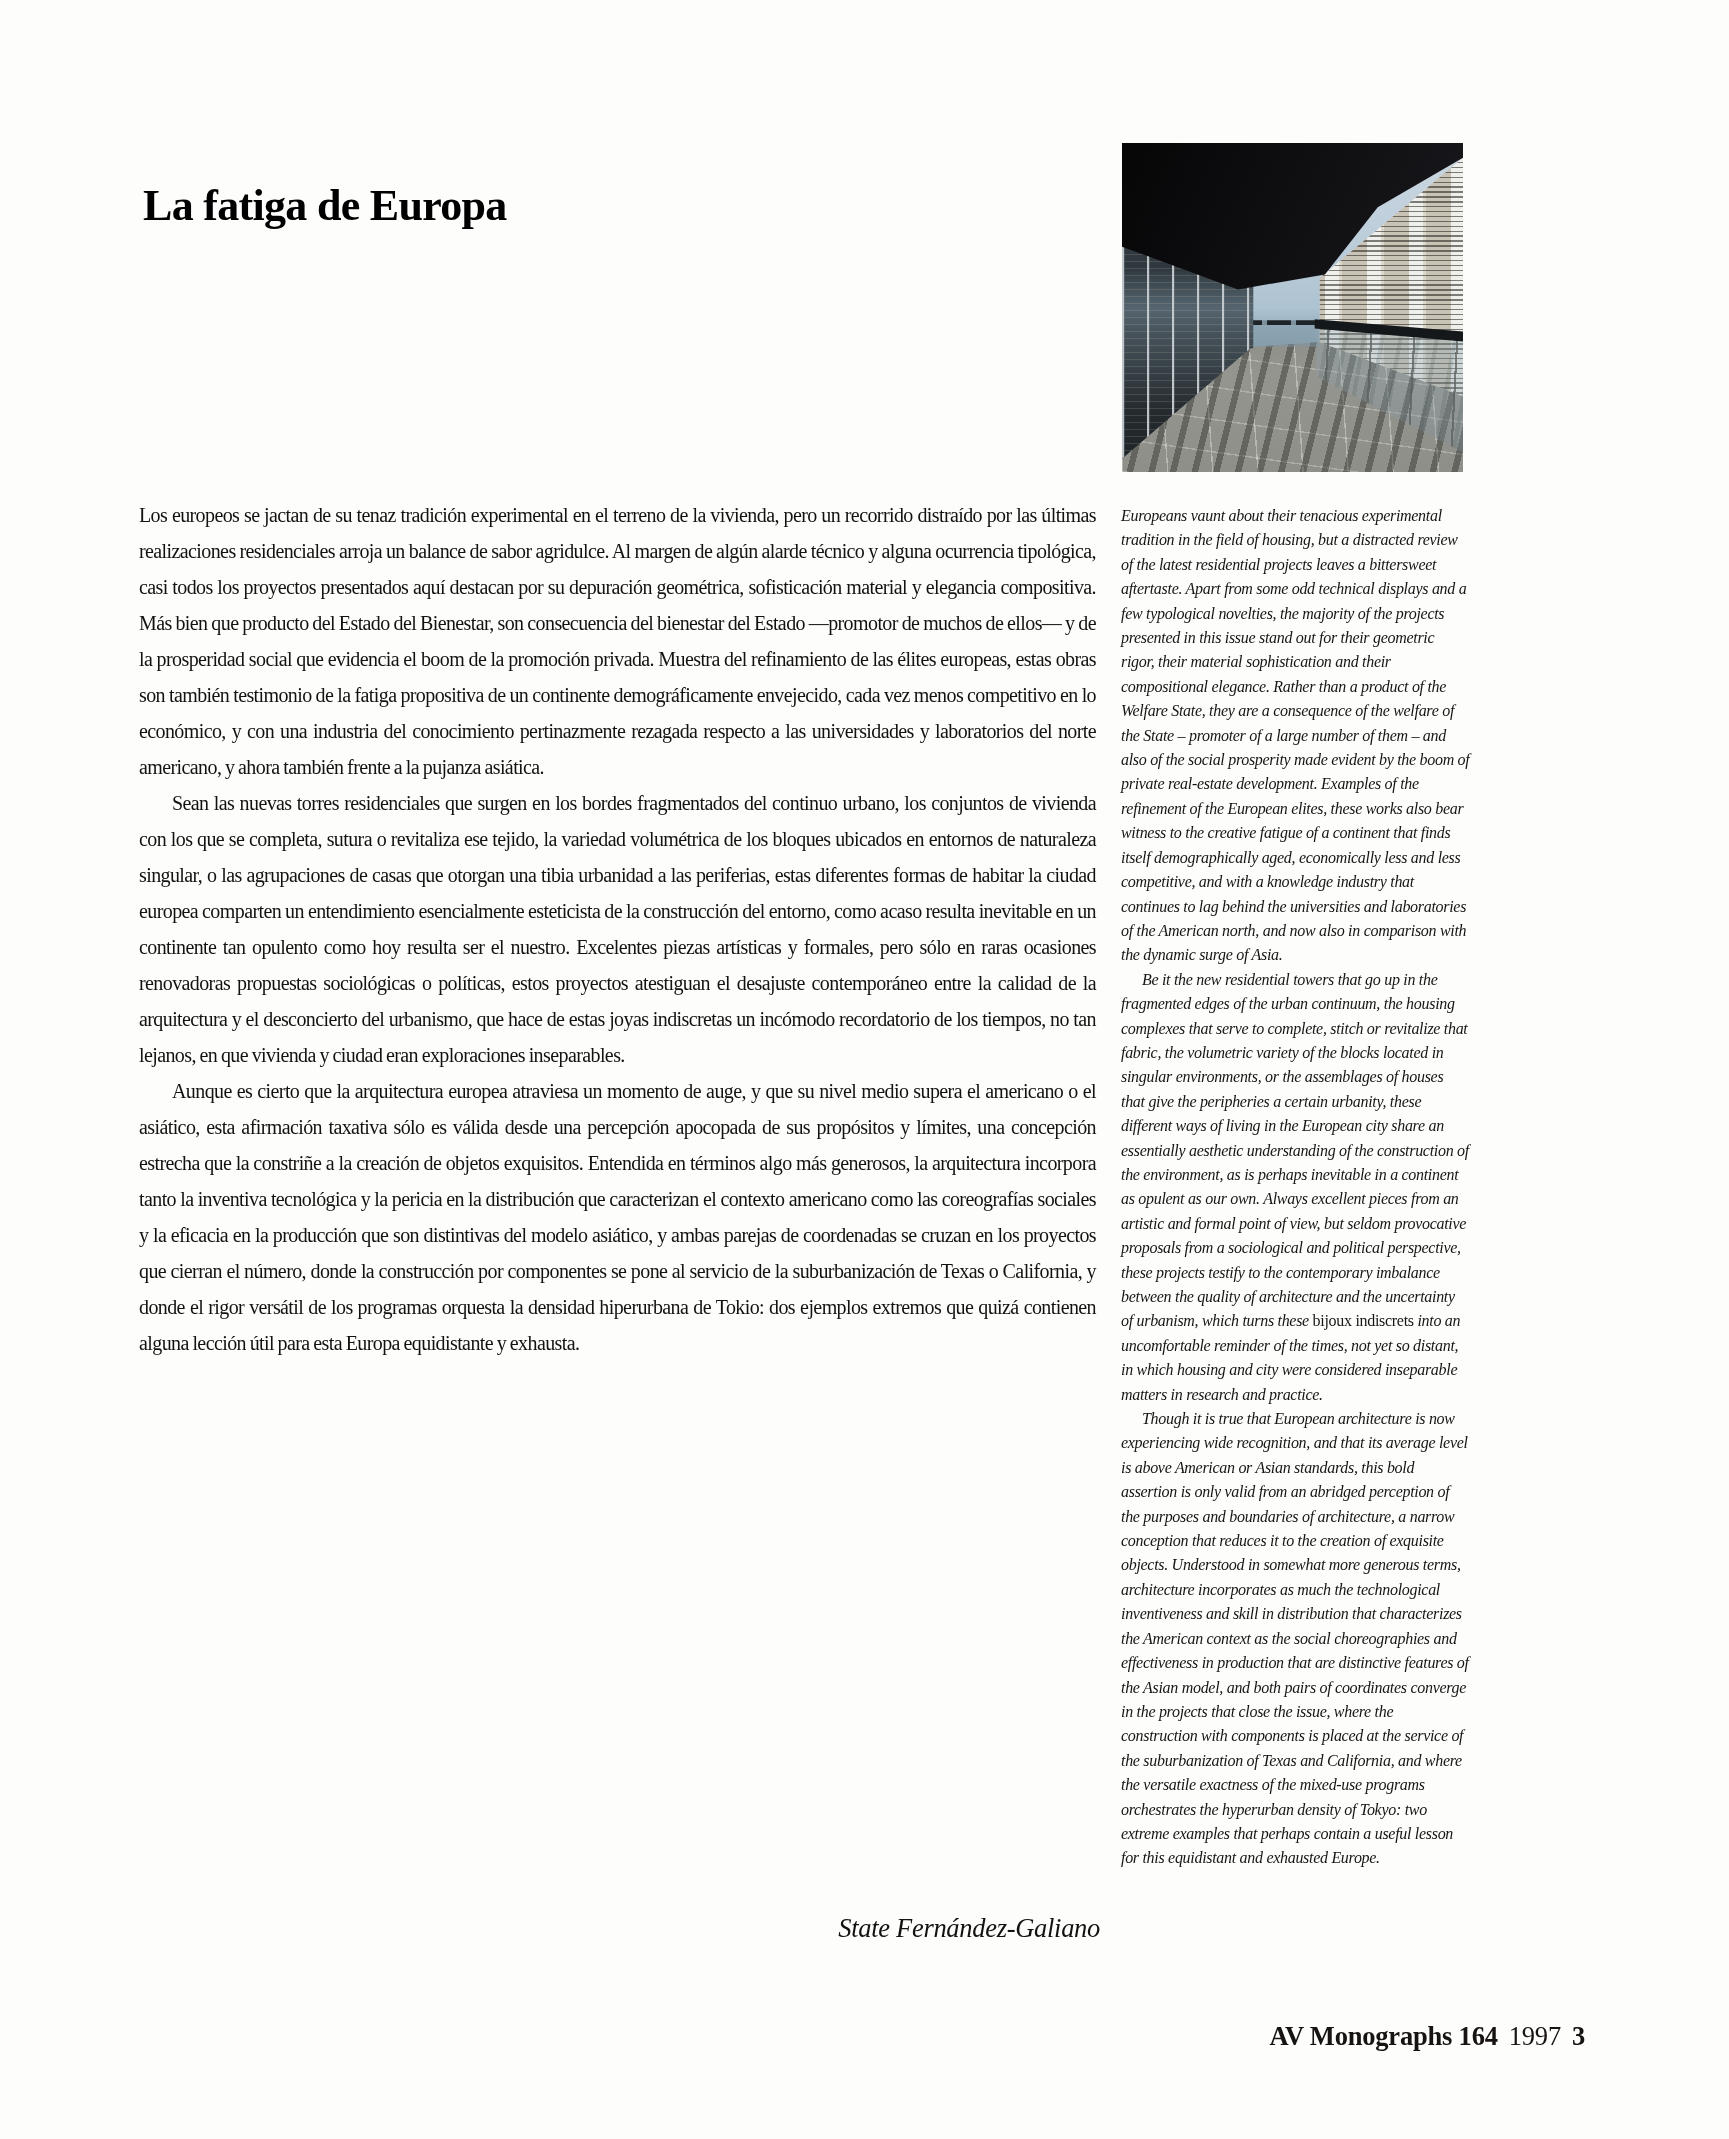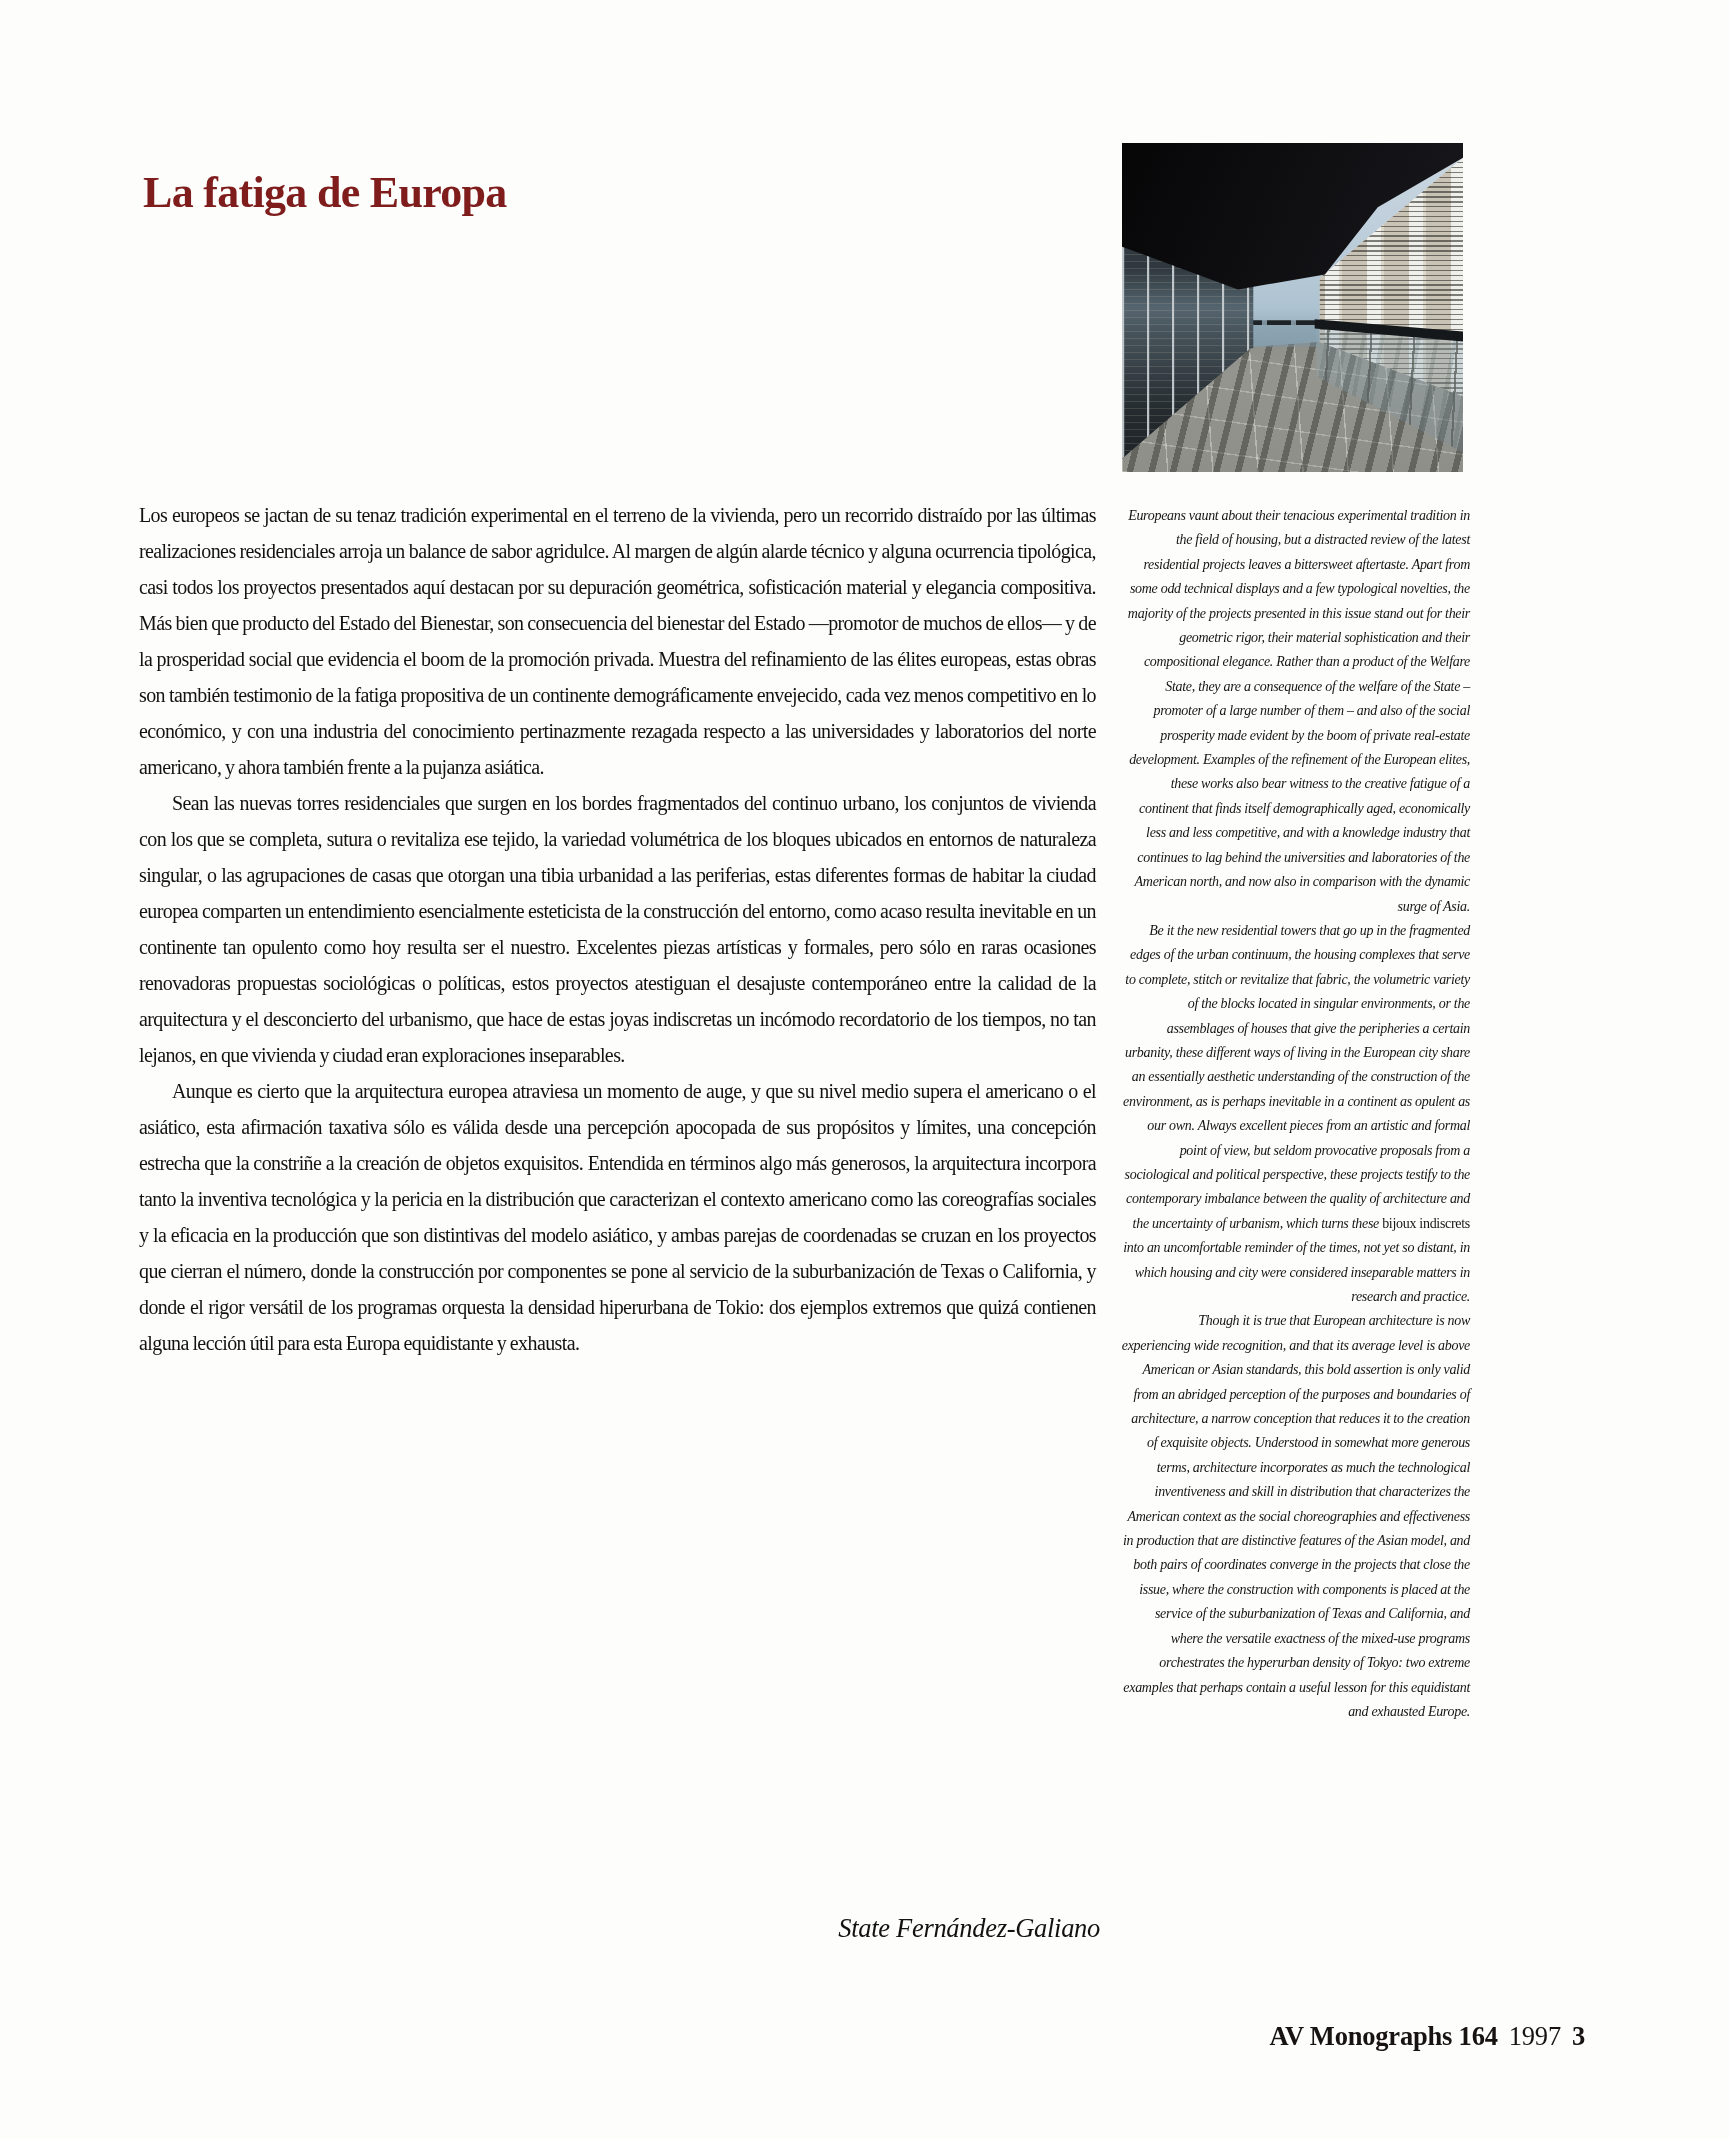--- a/index.html
+++ b/index.html
@@ -3,22 +3,22 @@
 <meta charset="utf-8">
 <style>
   html,body{margin:0;padding:0;background:#e8e8e8;}
   .page{
     position:relative; width:1729px; height:2140px; margin:0 auto;
     background:#fdfdfc; overflow:hidden;
     font-family:"Liberation Serif", serif; color:#141210;
   }
   
   .title{
-    position:absolute; left:143px; top:138px;
-    font-size:44px; font-weight:700; letter-spacing:-0.7px; color:#7f1d1d;
+    position:absolute; left:143px; top:151px;
+    font-size:44px; font-weight:700; letter-spacing:-0.7px; color:#000000;
     white-space:nowrap;
     font-family:Liberation Serif, serif;
   }
   
   .photo{
     position:absolute; left:1122px; top:143px; width:341px; height:329px;
     overflow:hidden;
     background:linear-gradient(180deg,#ccd8e1 0%, #bccdda 30%, #aec3d1 50%,
       #9db3c2 55%, #8ea5b3 62%, #8196a4 78%, #7d92a0 100%);
   }
@@ -77,22 +77,22 @@
     text-align:justify;
   }
   .col-es p{margin:0;}
   .col-es p + p{text-indent:33px;}
   .signature{
     position:absolute; left:143px; top:1913px; width:957px;
     text-align:right; font-style:italic; font-size:26.5px; letter-spacing:-0.3px;
   }
   .col-en{
     position:absolute; left:1121px; top:504px; width:349px;
-    font-size:14px; line-height:24.4px; letter-spacing:-0.3px;
-    font-style:italic; color:#161513; text-align:right;
+    font-size:16px; line-height:24.4px; letter-spacing:-0.3px;
+    font-style:italic; color:#161513; text-align:left;
   }
   .col-en p{margin:0;}
   .col-en p + p{text-indent:21px;}
   .roman{font-style:normal;}
   
   .footer{
     position:absolute; left:143px; top:2021px; width:1442px;
     text-align:right; font-size:26.5px; letter-spacing:-0.2px; color:#171310;
   }
   .footer .bold{font-weight:700;}

